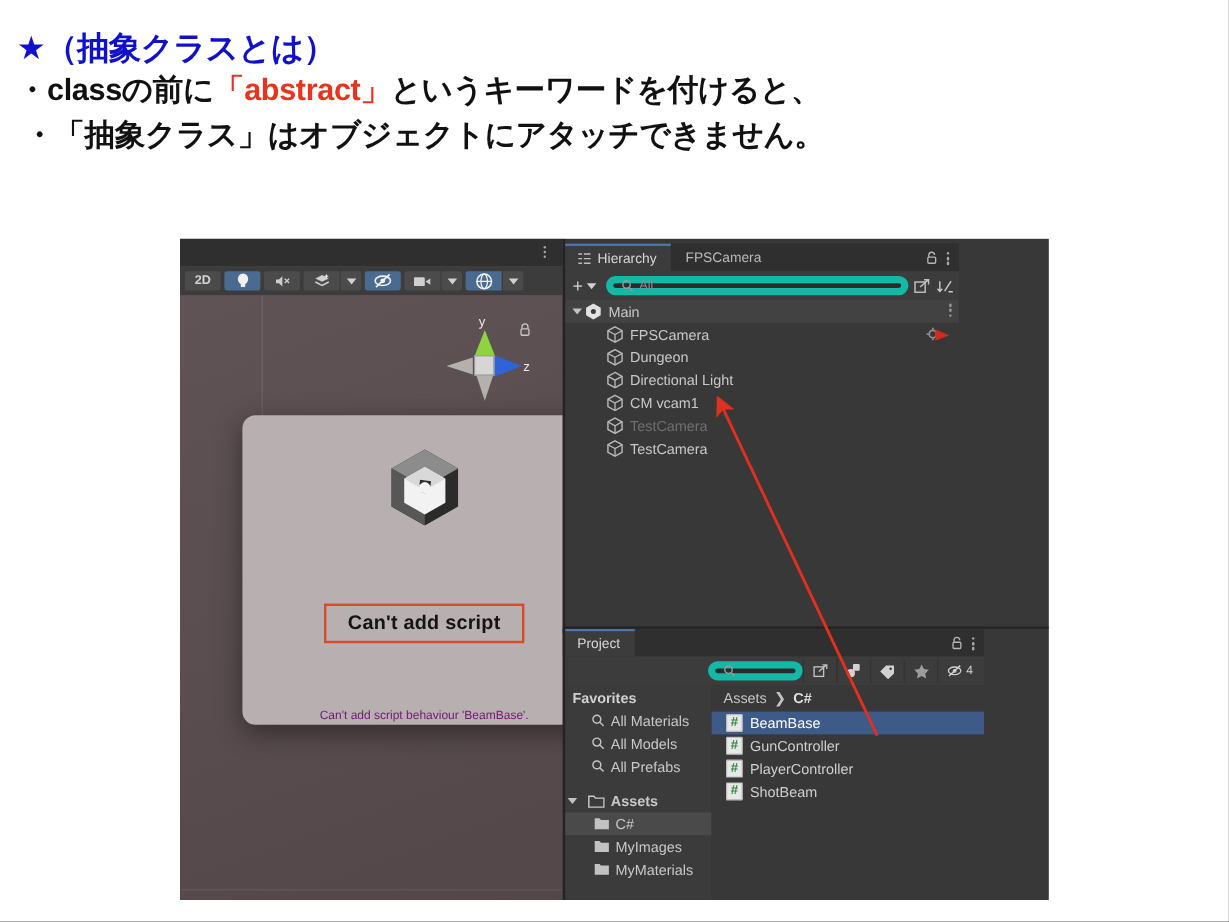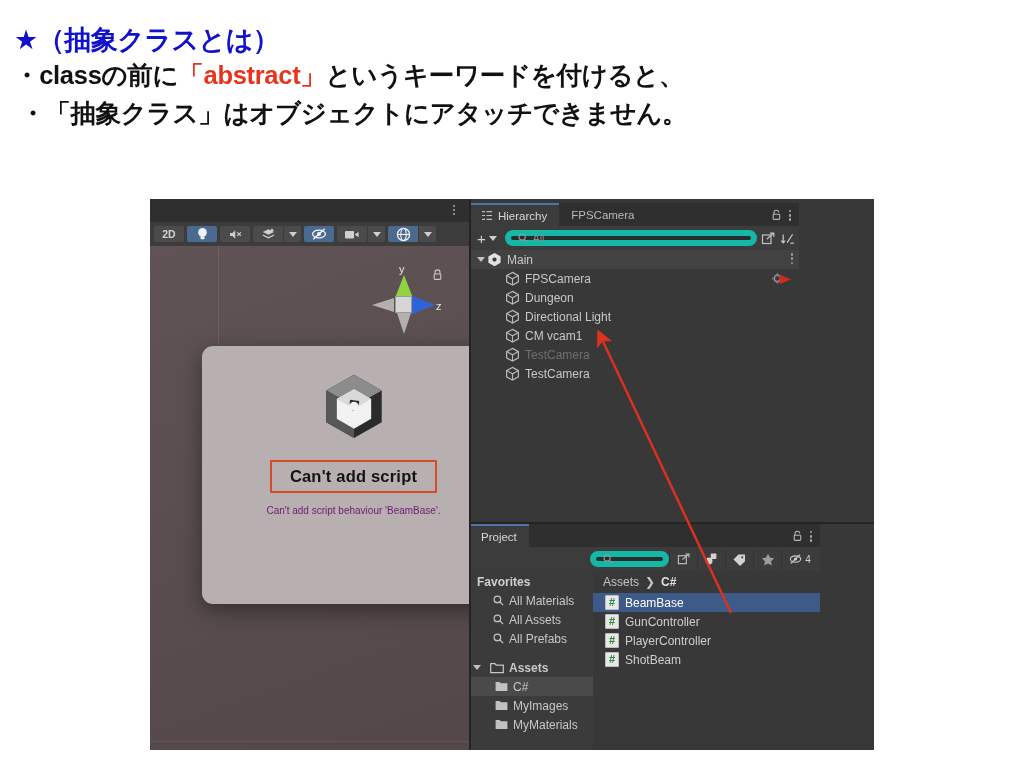--- a/index.html
+++ b/index.html
@@ -84,20 +84,21 @@
   .gz-z { left:67px; top:37px; }
   .gz-lock { position:absolute; left:63px; top:6px; width:11px; height:12px; }
 
   
   .dialog {
     position:absolute; left:52px; top:147px; width:303px; height:258px;
     background:#b7afb0; border-radius:11px;
     box-shadow:0 6px 22px rgba(0,0,0,0.42);
     display:flex; flex-direction:column; align-items:center;
     font-family:"Liberation Sans","DejaVu Sans",sans-serif;
+    justify-content:space-between;
   }
   .dlg-logo { margin-top:26px; width:66px; height:66px; }
   .dlg-title {
     margin-top:22px; border:2px solid #d84b2a; padding:5px 18px;
     color:#141414; font-size:16.5px; font-weight:bold; letter-spacing:0.2px;
   }
   .dlg-msg {
     margin-top:11px; color:#701a75; font-size:10px; line-height:1.42;
     text-align:center; width:272px;
   }
@@ -508,21 +509,21 @@
                 <circle cx="4.4" cy="4.4" r="3.3" fill="none" stroke="#c2c2c2" stroke-width="1.2"></circle>
                 <path d="M6.9 6.9 10 10" stroke="#c2c2c2" stroke-width="1.2"></path>
               </svg>
               <span>All Materials</span>
             </div>
             <div class="pl-row">
               <svg width="11" height="11" viewBox="0 0 11 11">
                 <circle cx="4.4" cy="4.4" r="3.3" fill="none" stroke="#c2c2c2" stroke-width="1.2"></circle>
                 <path d="M6.9 6.9 10 10" stroke="#c2c2c2" stroke-width="1.2"></path>
               </svg>
-              <span>All Assets</span>
+              <span>All Models</span>
             </div>
             <div class="pl-row">
               <svg width="11" height="11" viewBox="0 0 11 11">
                 <circle cx="4.4" cy="4.4" r="3.3" fill="none" stroke="#c2c2c2" stroke-width="1.2"></circle>
                 <path d="M6.9 6.9 10 10" stroke="#c2c2c2" stroke-width="1.2"></path>
               </svg>
               <span>All Prefabs</span>
             </div>
           </div>
         <div style="height:10px"></div>

